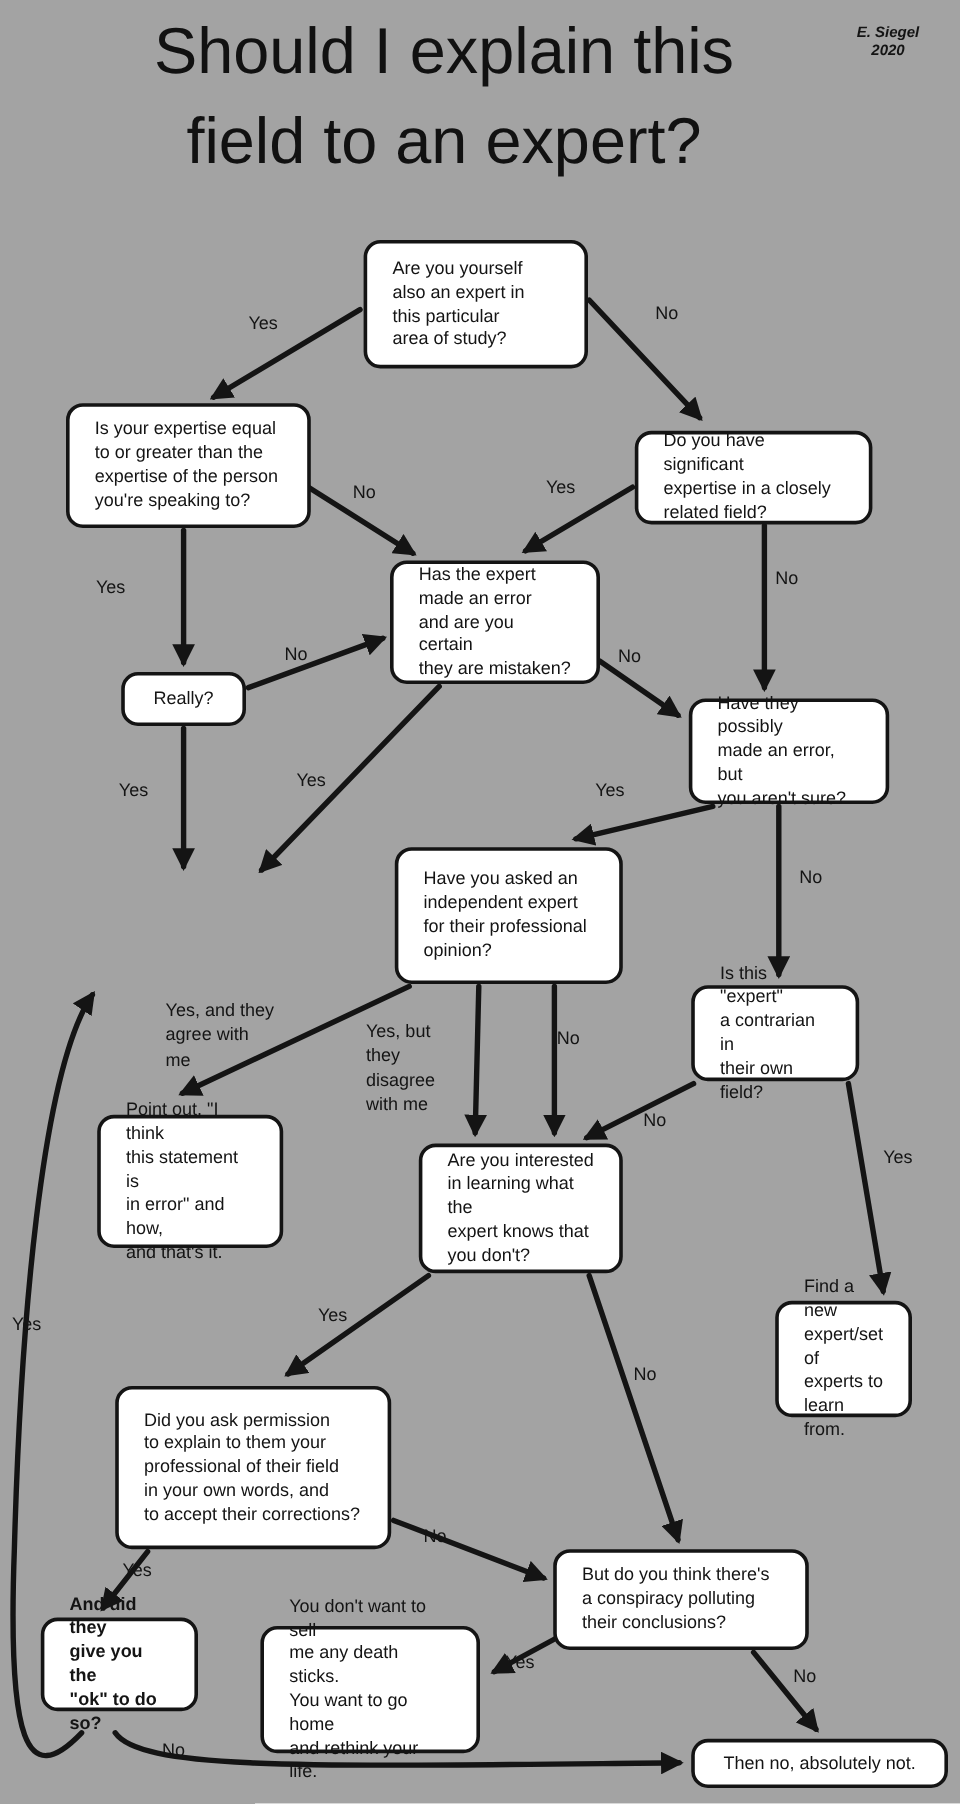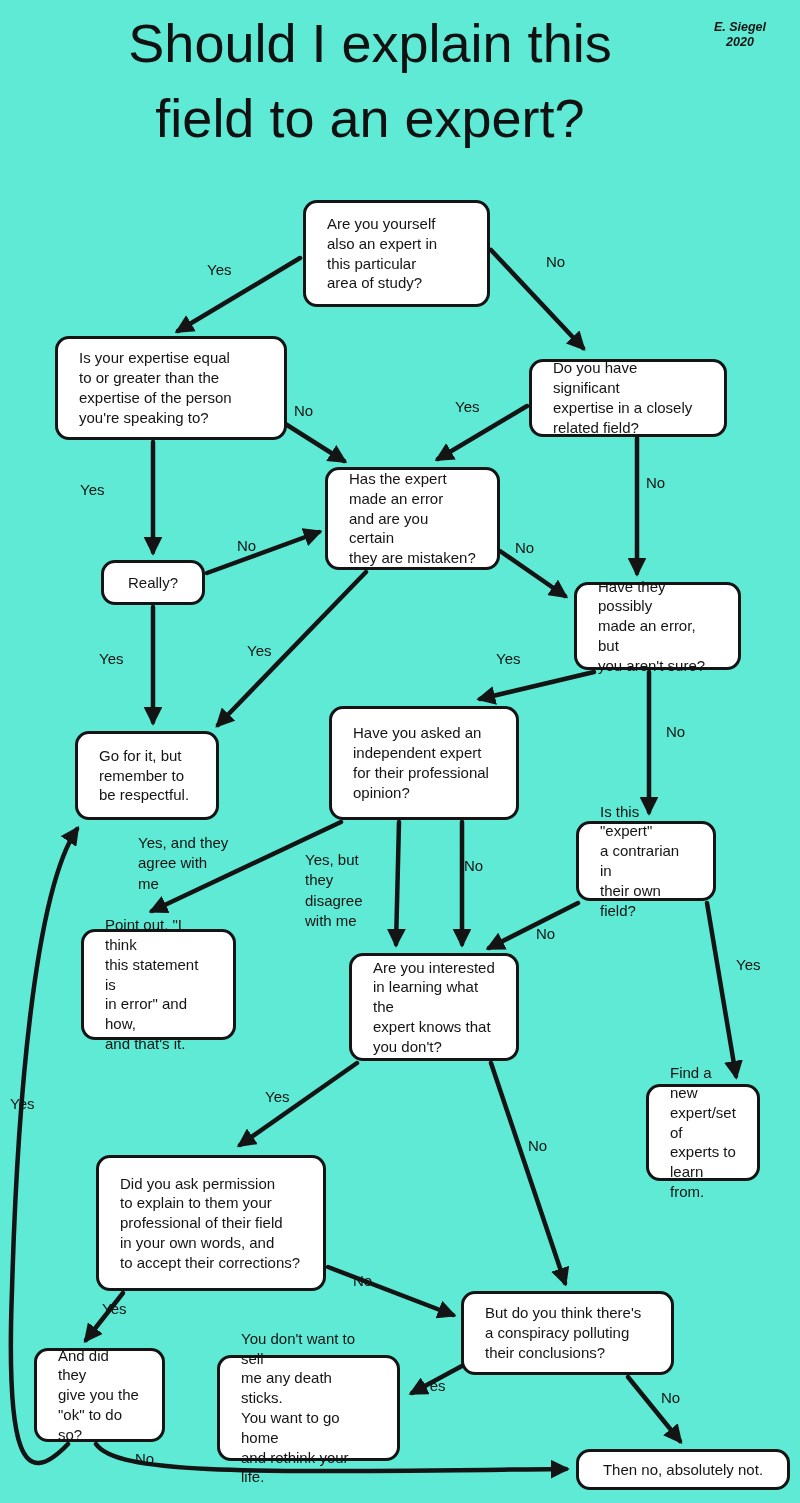--- a/index.html
+++ b/index.html
@@ -1,20 +1,20 @@
 <!DOCTYPE html>
 <html><head>
 <meta charset="utf-8">
 <style>
   html, body { margin: 0; padding: 0; background: #ffffff; }
   .canvas {
     position: relative;
     width: 800px;
     height: 1503px;
-    background: #5eead4;
+    background: #a3a3a3;
     font-family: "Liberation Sans", "DejaVu Sans", sans-serif;
     color: #141414;
     overflow: hidden;
   }
   .title {
     position: absolute;
     left: 0; top: 6px;
     width: 740px;
     text-align: center;
     font-size: 54px;
@@ -101,38 +101,35 @@
       <path d="M473 1360 L412 1393" marker-end="url(#ah)"></path>
       <path d="M628 1377 L680 1441" marker-end="url(#ah)"></path>
       <path d="M96 1444 C 118 1476, 260 1472, 566 1469" marker-end="url(#ah)"></path>
     </g>
   </svg>
 
   <div class="node" style="left:303px; top:200px; width:187px; height:107px;">Are you yourself
 also an expert in
 this particular
 area of study?</div>
-  <div class="node" style="left:55px; top:336px; width:232px; height:104px;">Is your expertise equal
+  <div class="node" style="left:55px; top:336px; width:204px; height:104px;">Is your expertise equal
 to or greater than the
 expertise of the person
 you're speaking to?</div>
   <div class="node" style="left:529px; top:359px; width:198px; height:78px;">Do you have significant
 expertise in a closely
 related field?</div>
   <div class="node" style="left:325px; top:467px; width:175px; height:103px;">Has the expert
 made an error
 and are you certain
 they are mistaken?</div>
   <div class="node center" style="left:101px; top:560px; width:104px; height:45px;">Really?</div>
   <div class="node" style="left:574px; top:582px; width:167px; height:88px;">Have they possibly
 made an error, but
 you aren't sure?</div>
-  <div class="node" style="left:75px; top:731px; width:144px; height:89px;">Go for it, but
-remember to
-be respectful.</div>
   <div class="node" style="left:329px; top:706px; width:190px; height:114px;">Have you asked an
 independent expert
 for their professional
 opinion?</div>
   <div class="node" style="left:576px; top:821px; width:140px; height:80px;">Is this "expert"
 a contrarian in
 their own field?</div>
   <div class="node" style="left:81px; top:929px; width:155px; height:111px;">Point out, "I think
 this statement is
 in error" and how,
@@ -146,21 +143,21 @@
 experts to
 learn from.</div>
   <div class="node" style="left:96px; top:1155px; width:230px; height:136px;">Did you ask permission
 to explain to them your
 professional of their field
 in your own words, and
 to accept their corrections?</div>
   <div class="node" style="left:461px; top:1291px; width:213px; height:84px;">But do you think there's
 a conspiracy polluting
 their conclusions?</div>
-  <div class="node" style="left:34px; top:1348px; width:131px; height:94px;">And did they
+  <div class="node" style="left:34px; top:1348px; width:131px; height:78px;font-weight:bold;">And did they
 give you the
 "ok" to do so?</div>
   <div class="node" style="left:217px; top:1355px; width:183px; height:106px;border-radius:14px;">You don't want to sell
 me any death sticks.
 You want to go home
 and rethink your life.</div>
   <div class="node center" style="left:576px; top:1449px; width:214px; height:41px;">Then no, absolutely not.</div>
 
   <div class="edge-label" style="left:207px; top:260px;">Yes</div>
   <div class="edge-label" style="left:546px; top:252px;">No</div>

